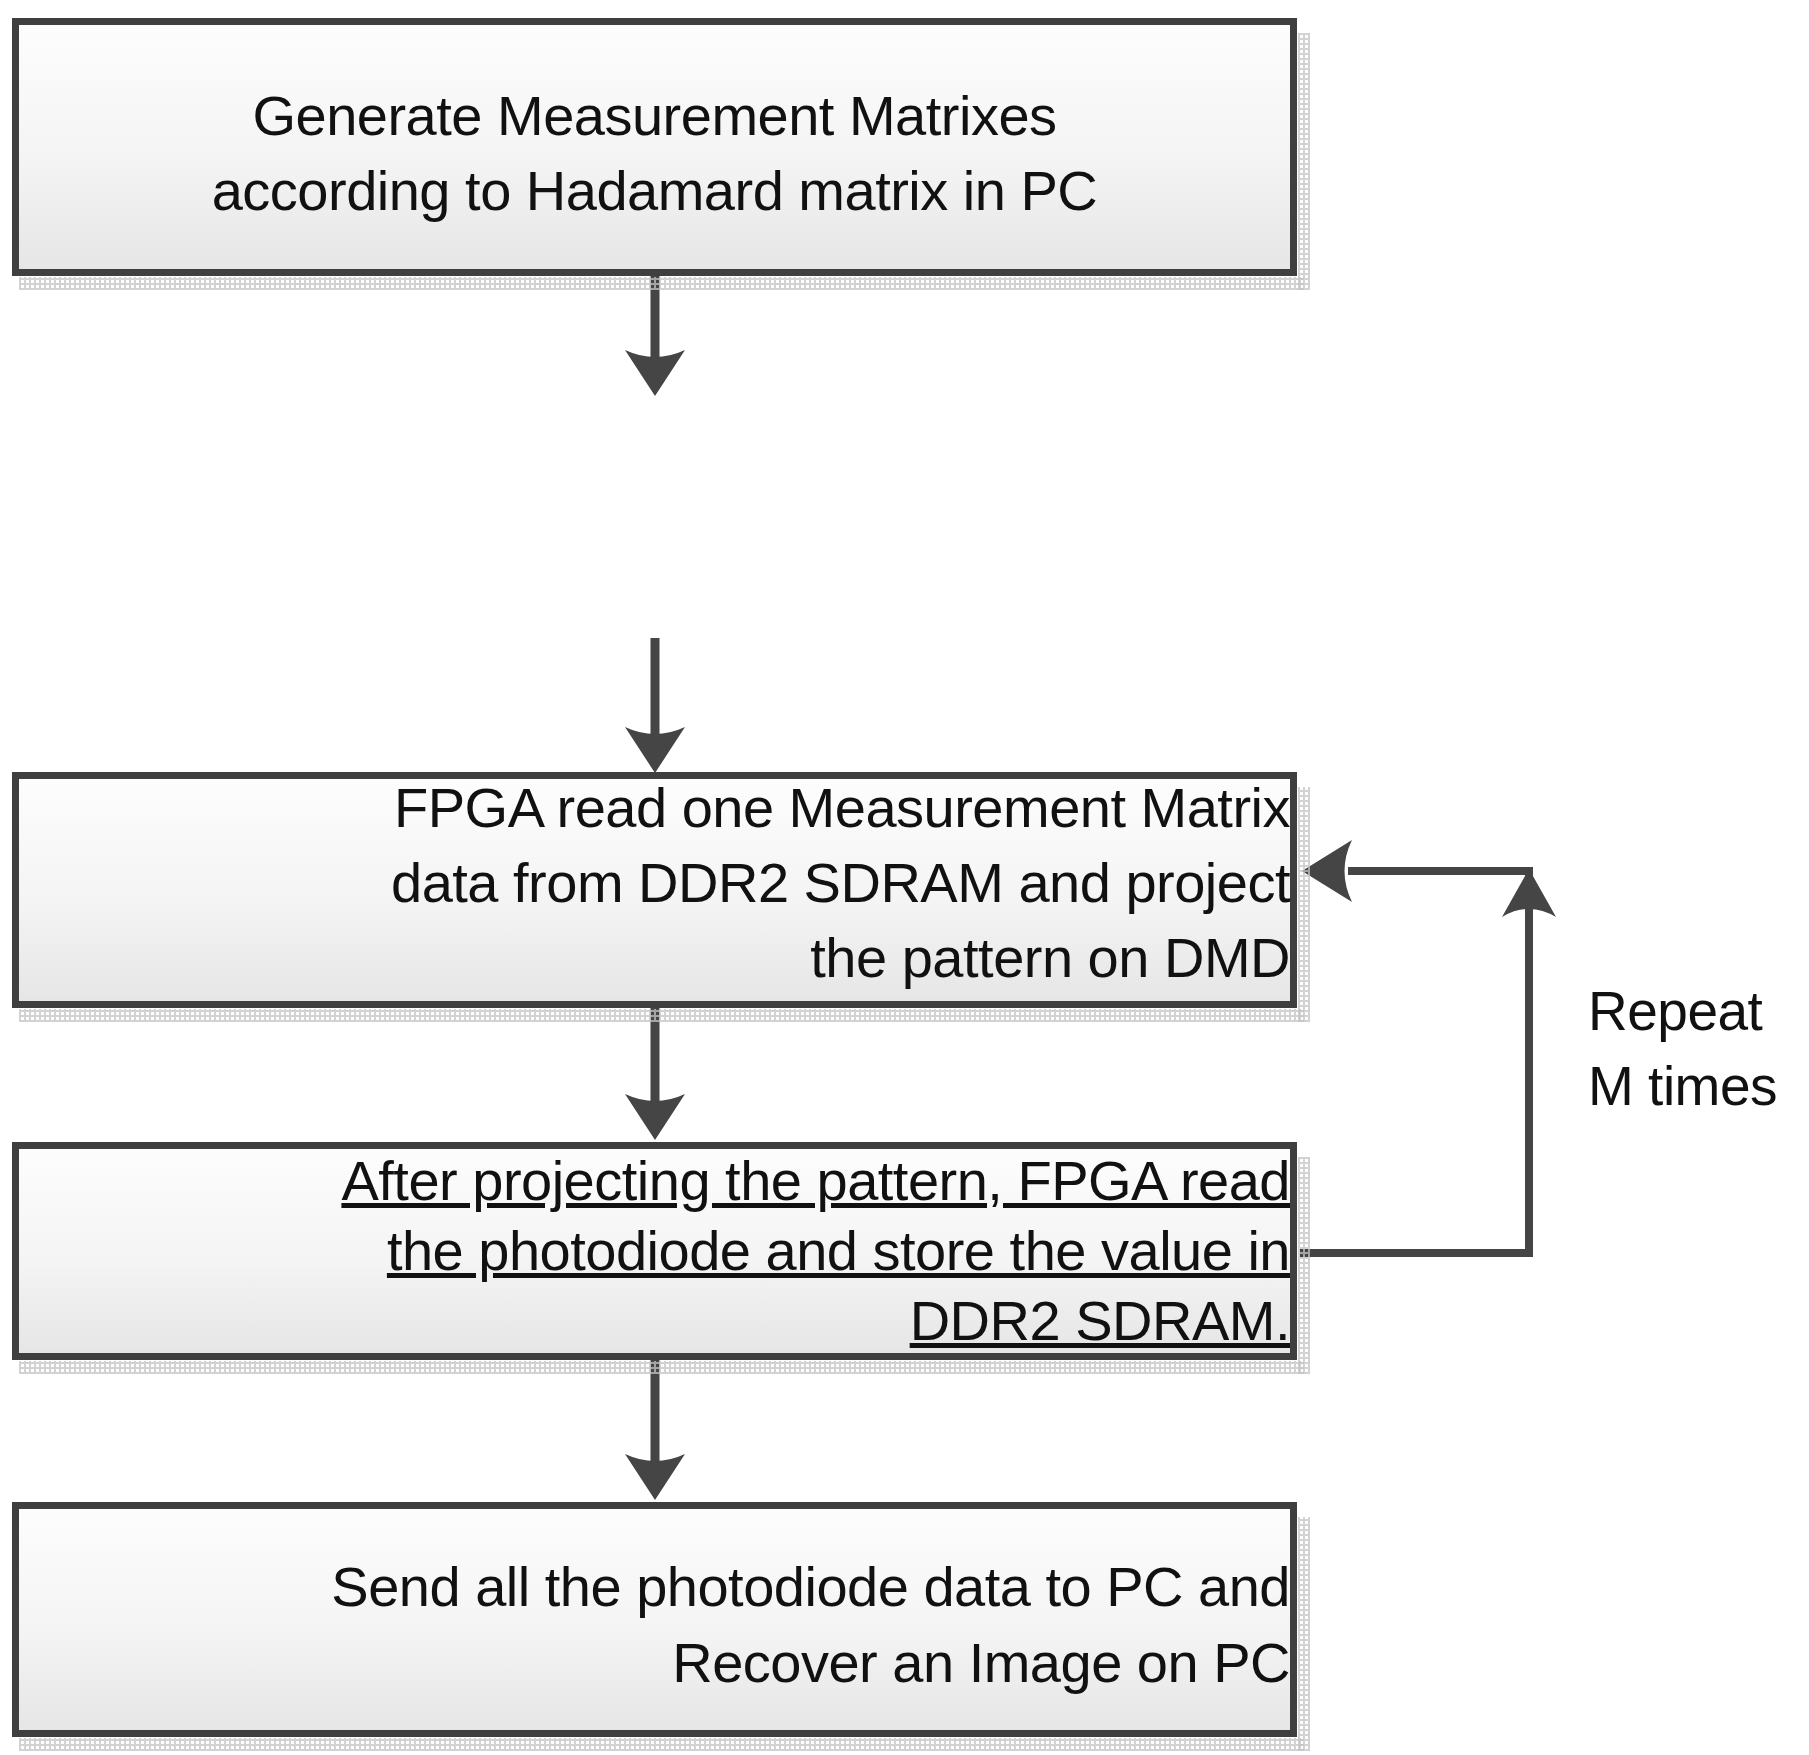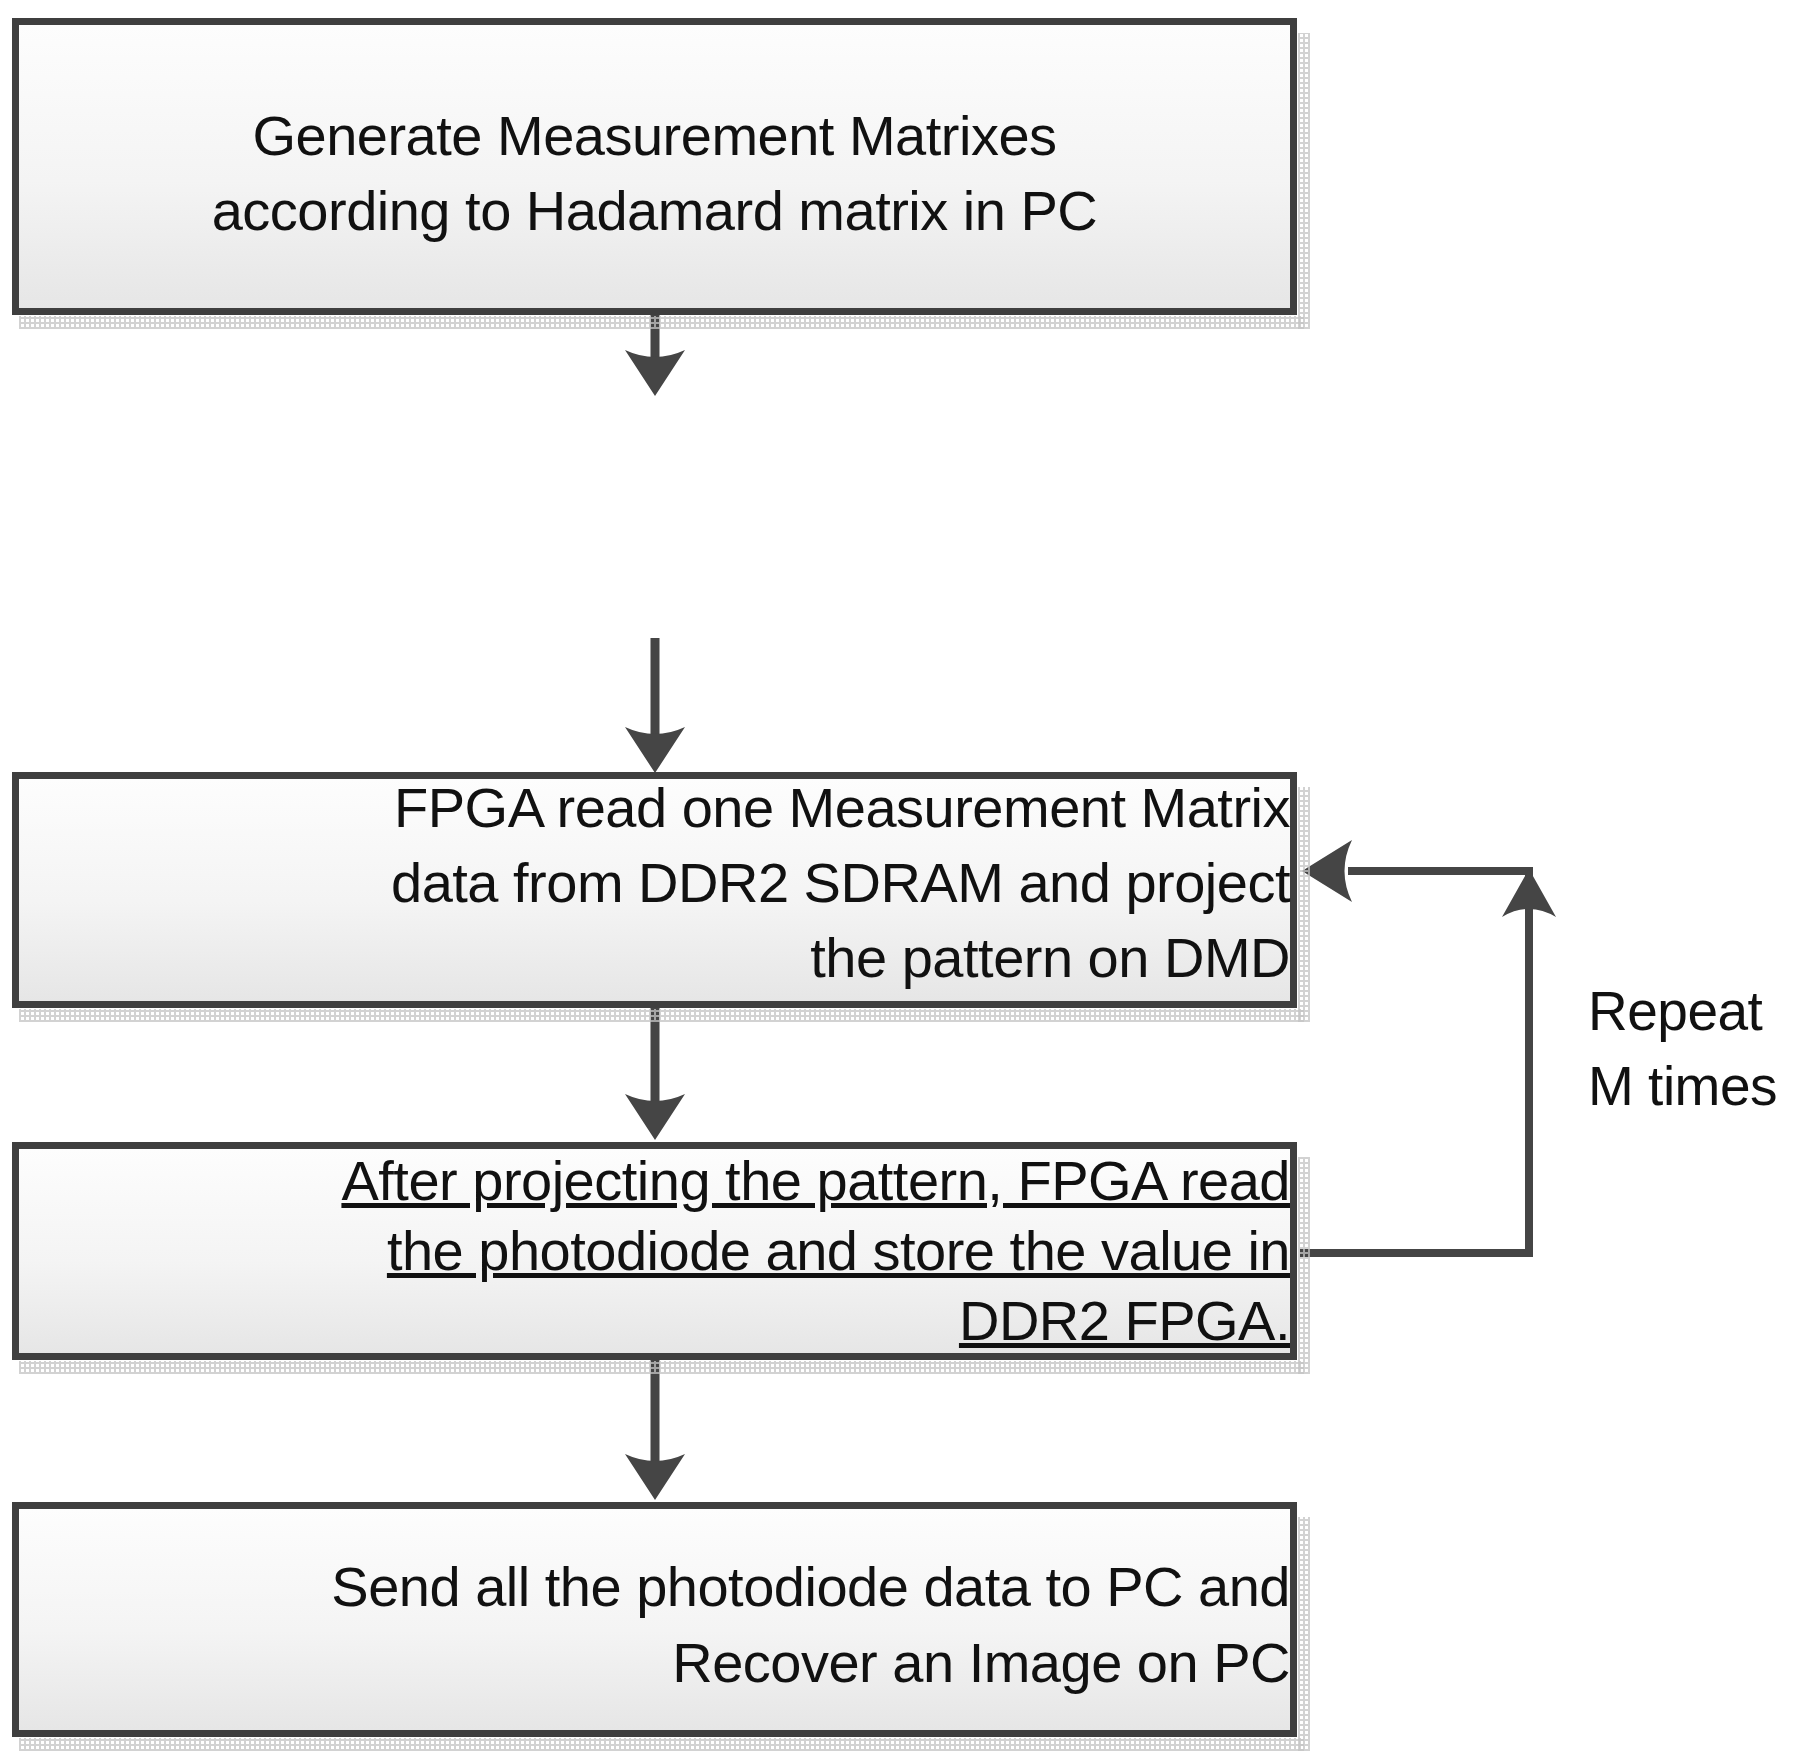--- a/index.html
+++ b/index.html
@@ -44,21 +44,21 @@
     top:8px;bottom:-21px;right:-20px;width:12px;
     background-image:
       repeating-linear-gradient(90deg,var(--shadow) 0 2px,transparent 2px 5px),
       repeating-linear-gradient(0deg,var(--shadow) 0 2px,transparent 2px 5px);
     opacity:.75;
   }
   .box .line{white-space:nowrap;}
   .box.center{text-align:center;}
   .box.left{text-align:left;padding-left:150px;align-items:flex-end;}
 
-  .box1{top:18px;height:297px;padding-top:12px;}
+  .box1{top:18px;height:258px;padding-top:12px;}
   .box1 .line{line-height:75px;}
   .box2{top:395px;height:245px;padding-top:24px;}
   .box2 .line{line-height:78px;}
   .box3{top:772px;height:236px;padding-bottom:16px;}
   .box3 .line{line-height:75px;}
   .box4{top:1142px;height:218px;}
   .box4 .line{line-height:70px;text-decoration:underline;}
   .box5{top:1502px;height:235px;padding-top:10px;}
   .box5 .line{line-height:76px;}
 
@@ -115,21 +115,21 @@
 
   <div class="box box3 left">
     <div class="line">FPGA read one Measurement Matrix</div>
     <div class="line">data from DDR2 SDRAM and project</div>
     <div class="line">the pattern on DMD</div>
   </div>
 
   <div class="box box4 left">
     <div class="line">After projecting the pattern, FPGA read</div>
     <div class="line">the photodiode and store the value in</div>
-    <div class="line">DDR2 FPGA.</div>
+    <div class="line">DDR2 SDRAM.</div>
   </div>
 
   <div class="box box5 left">
     <div class="line">Send all the  photodiode data to PC and</div>
     <div class="line">Recover an Image on PC</div>
   </div>
 
   <div class="loop-label">
     <div class="line">Repeat</div>
     <div class="line">M times</div>

